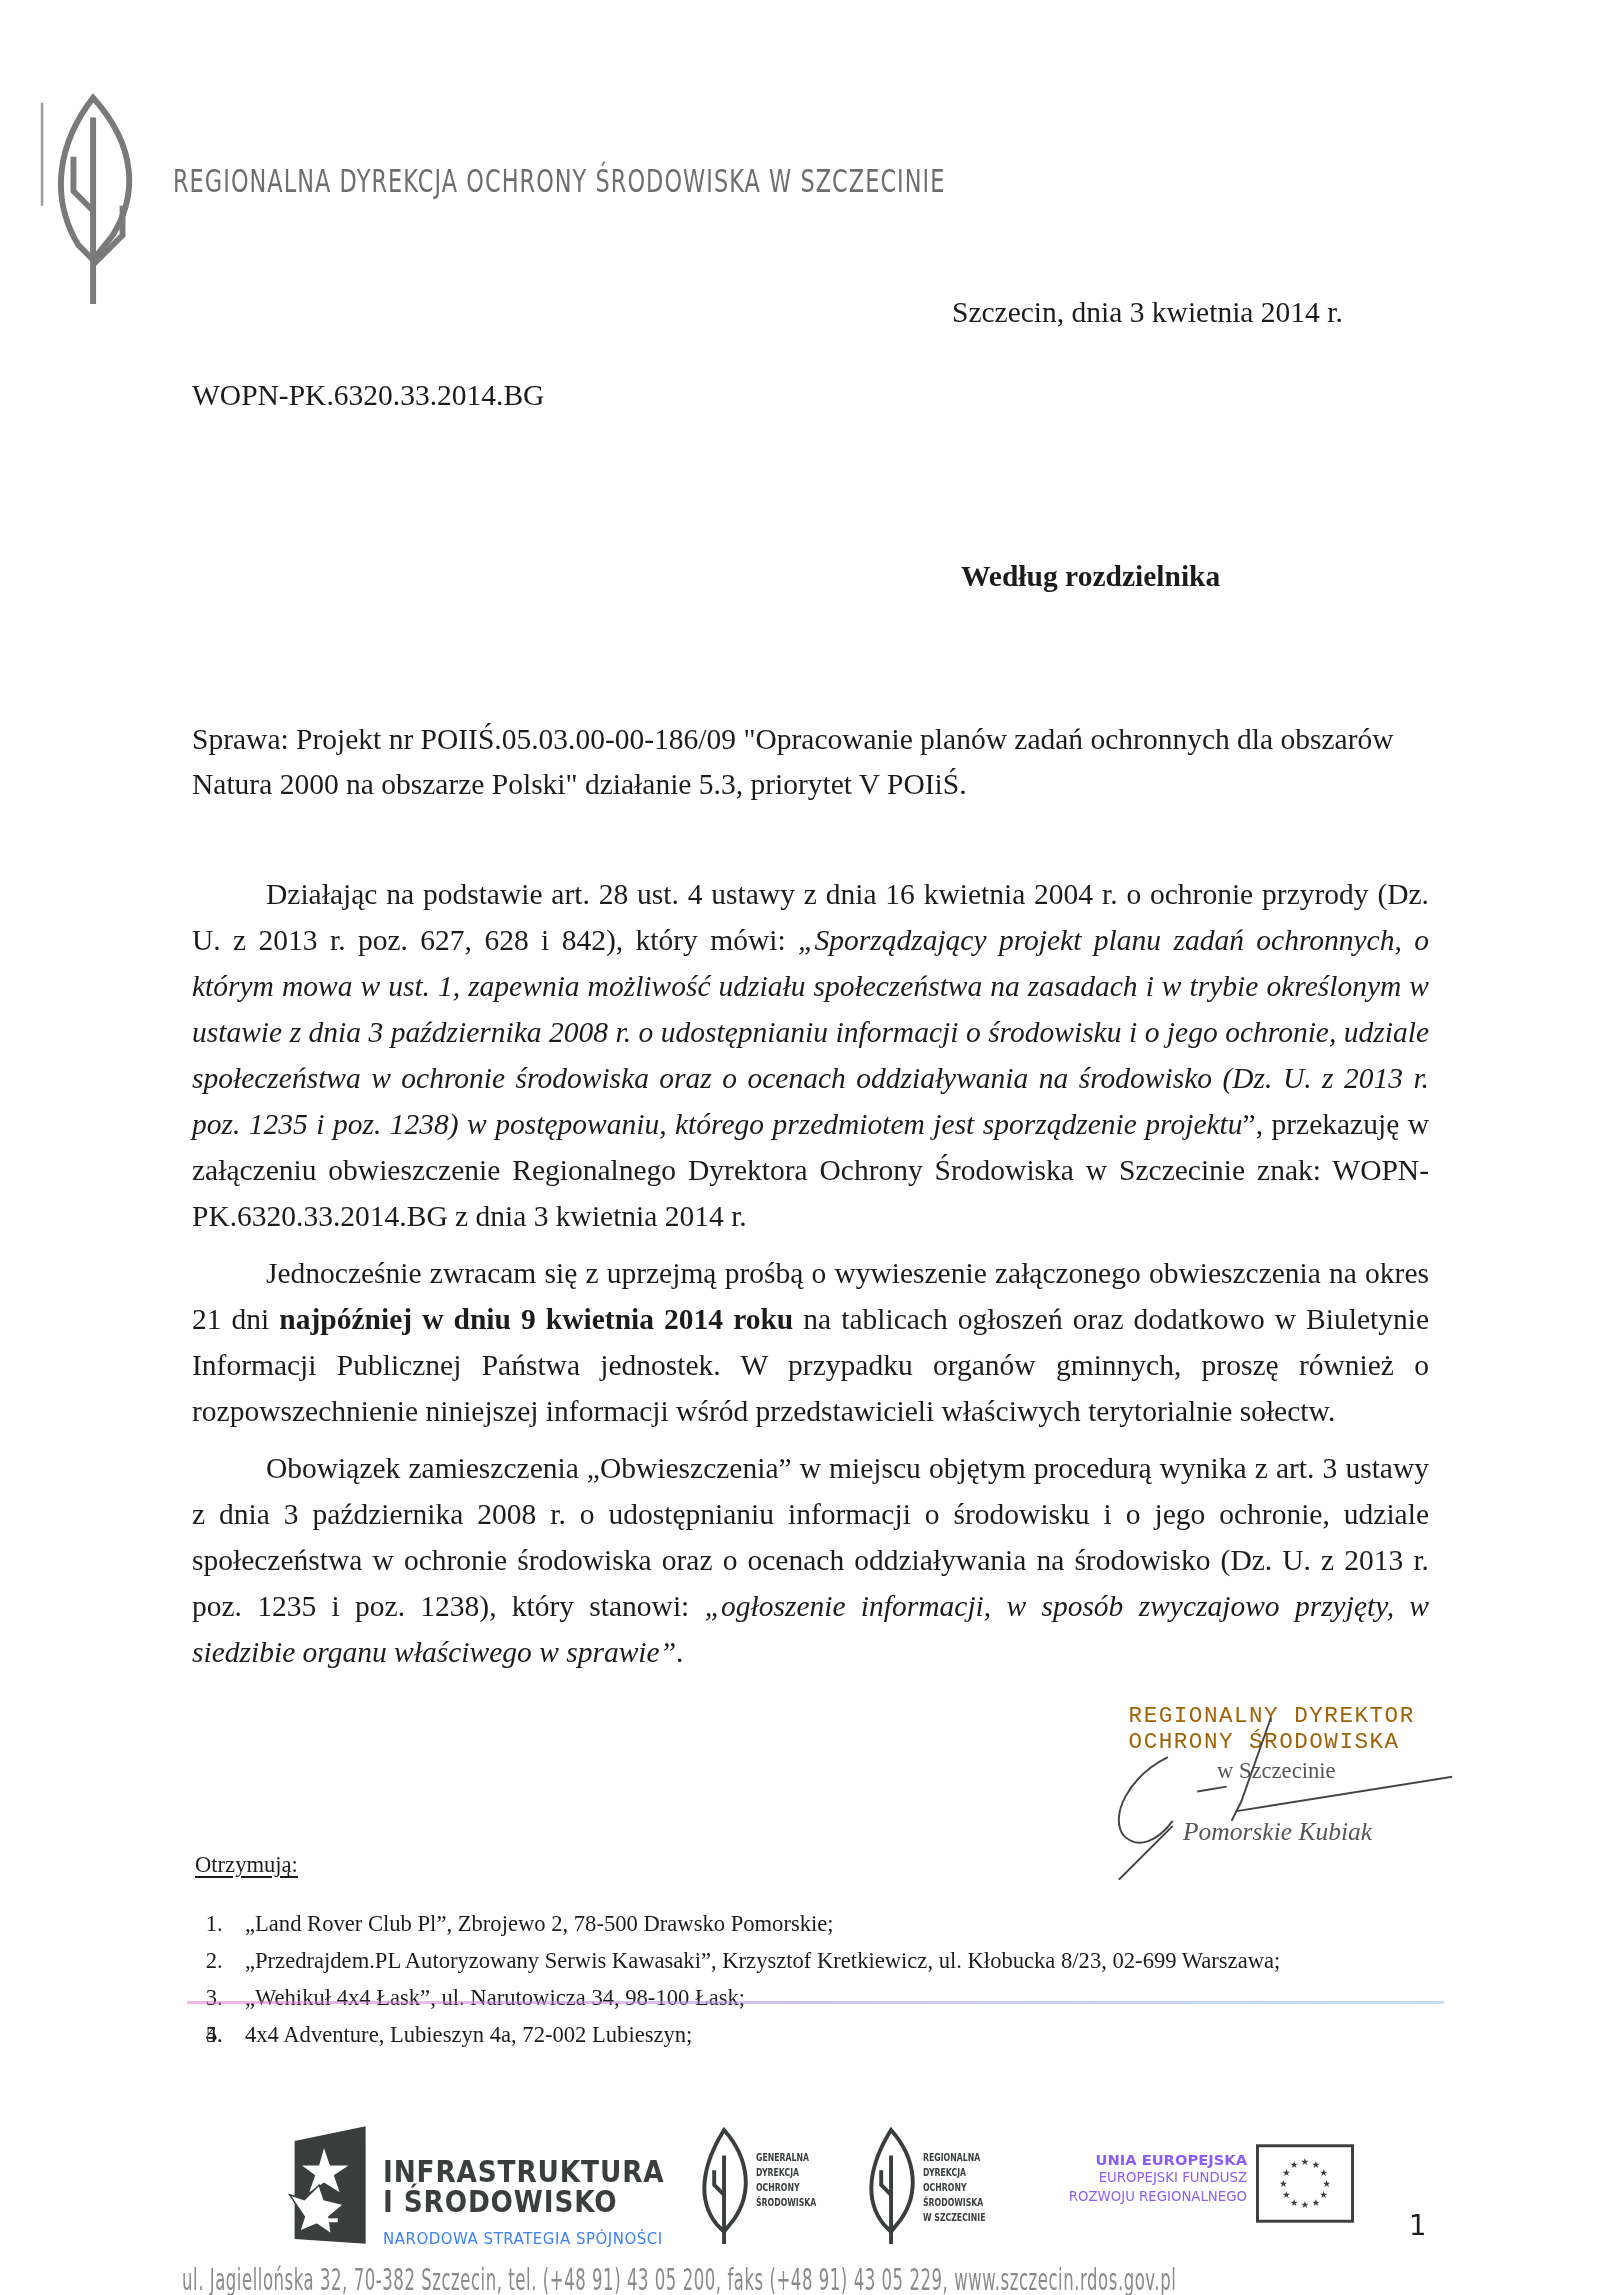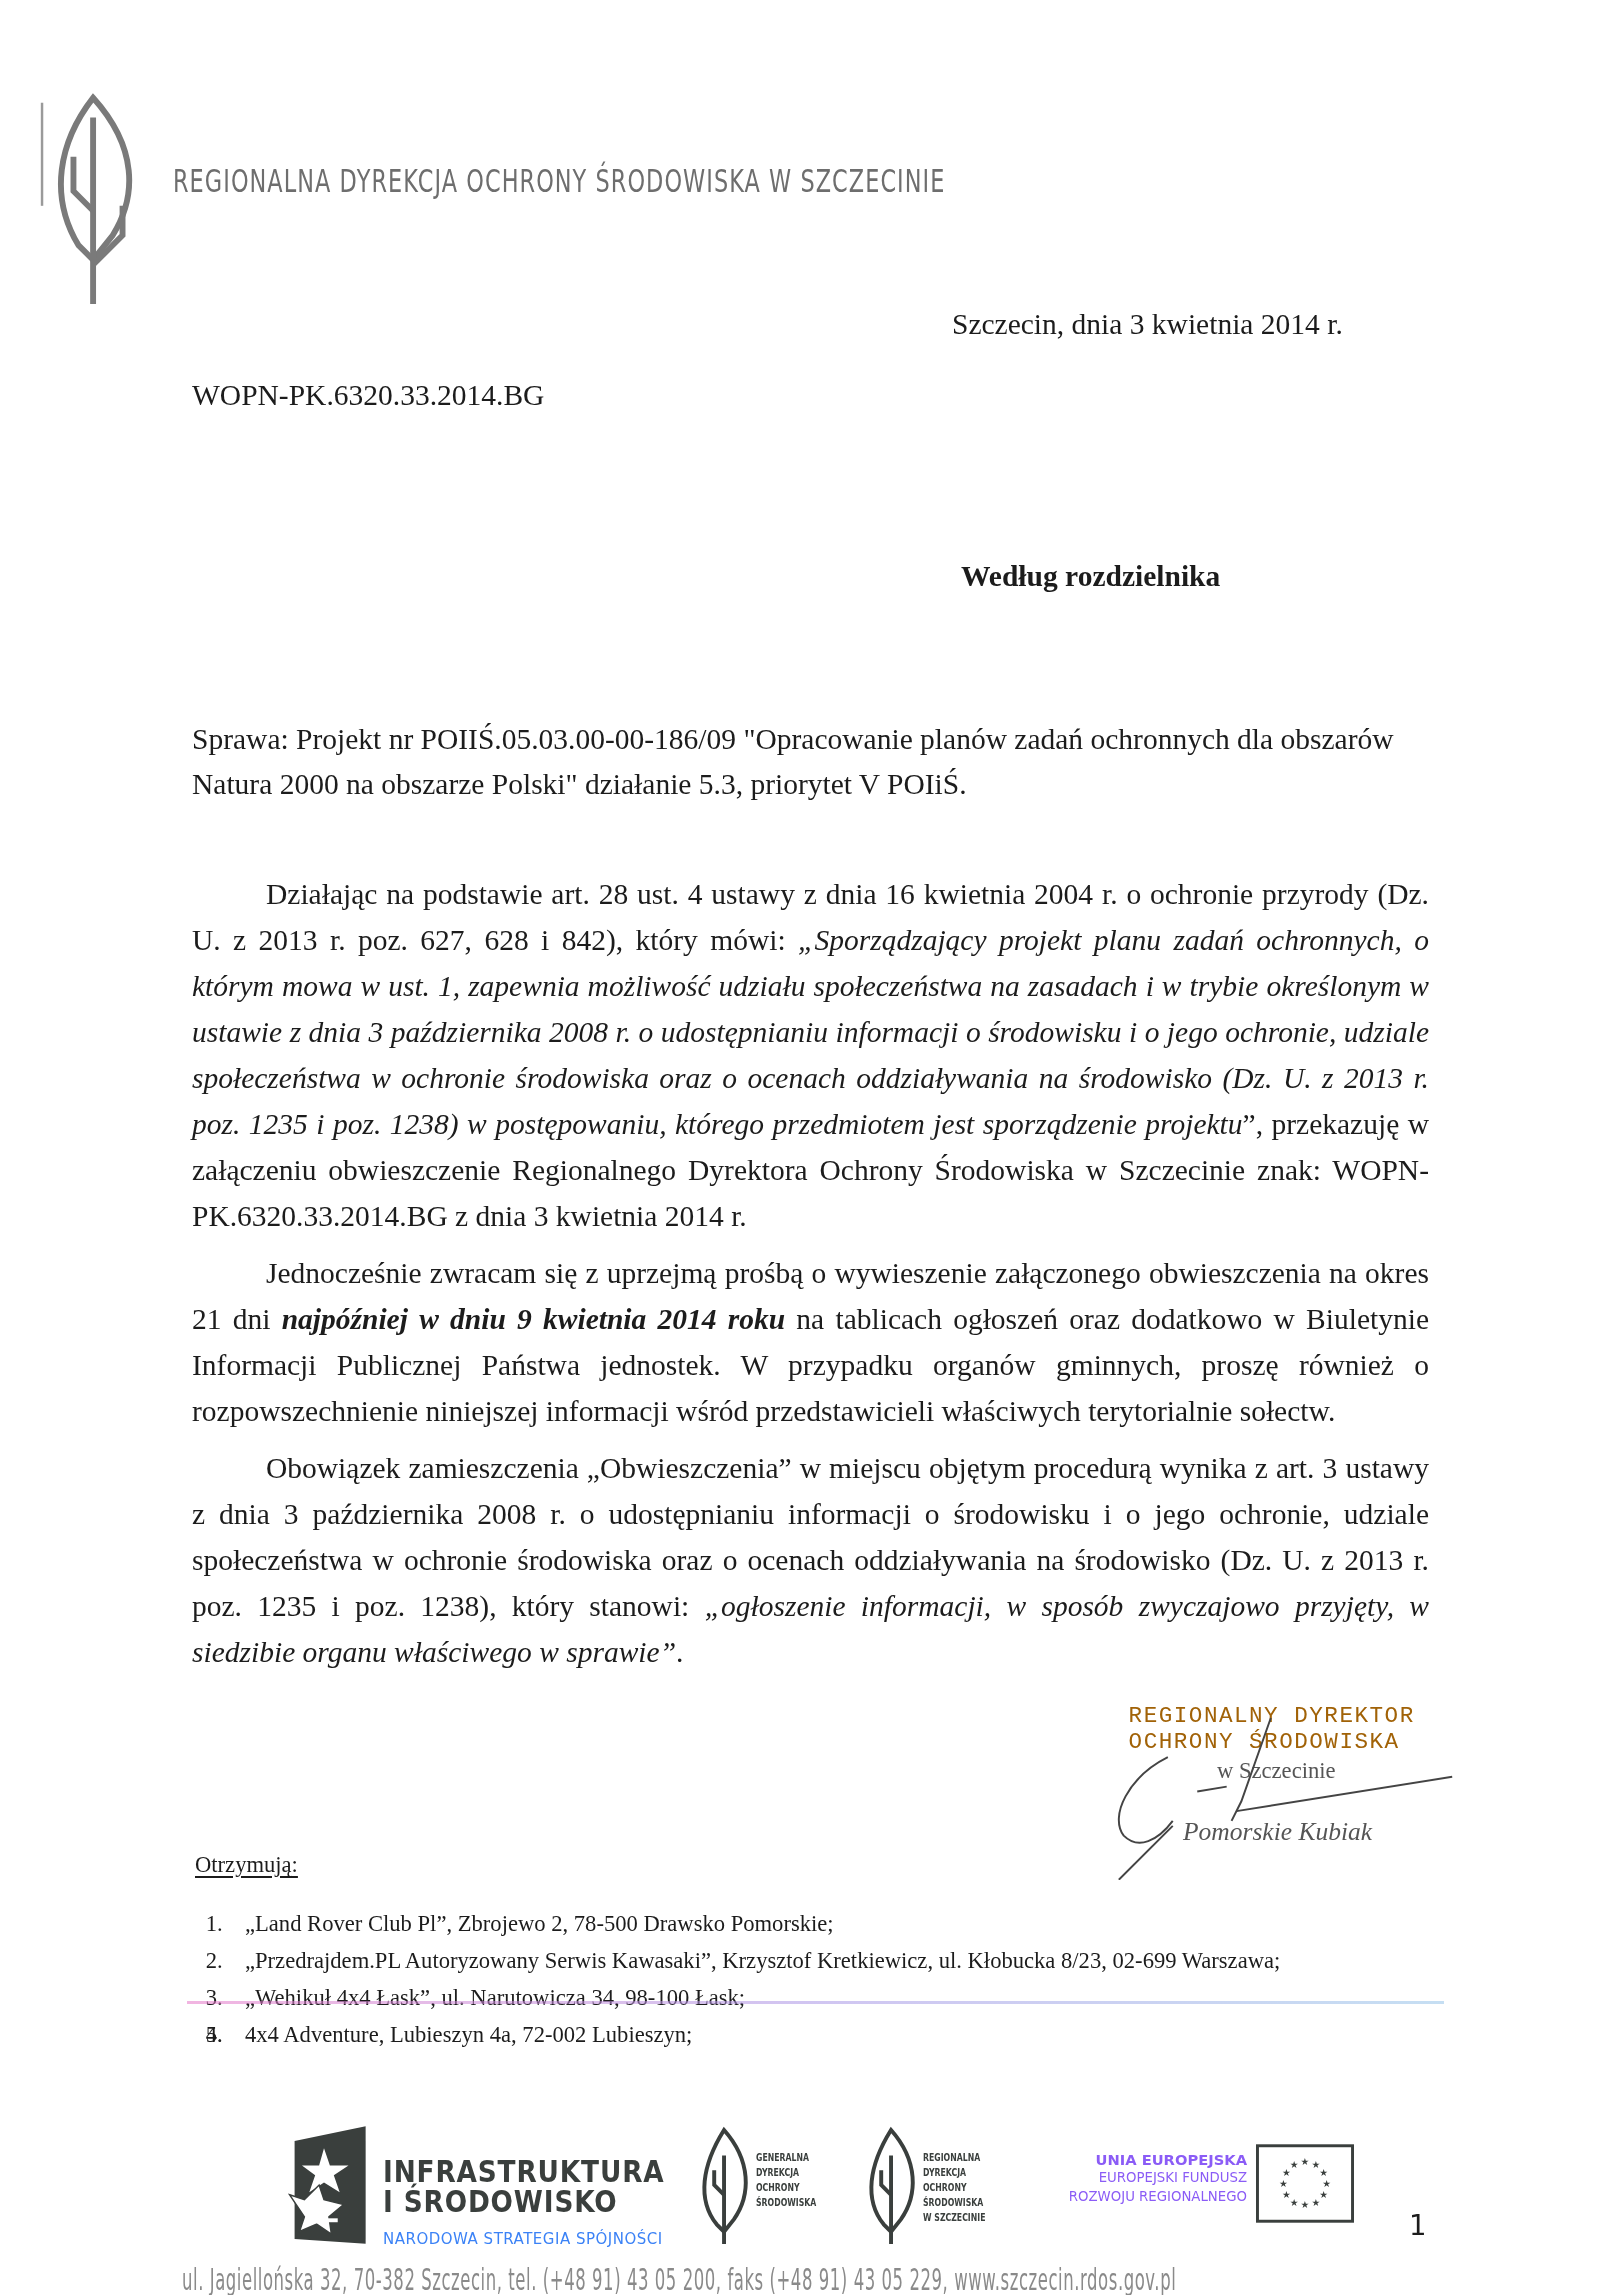--- a/index.html
+++ b/index.html
@@ -5,33 +5,33 @@
   html, body { margin: 0; padding: 0; background: #ffffff; }
   body { width: 1623px; height: 2295px; position: relative; overflow: hidden;
          font-family: "Liberation Serif", "DejaVu Serif", serif; color: #1c1c1c; }
   .abs { position: absolute; }
 
   
   #logo { left: 39px; top: 88px; width: 118px; height: 216px; }
   #org-name { left: 173px; top: 162px; font-family: "DejaVu Sans", sans-serif;
               font-size: 32px; letter-spacing: 1.5px; color: #6e6e6e; font-weight: 400;
               transform: scaleX(0.70); transform-origin: left top; white-space: nowrap; }
-  #place-date { left: 952px; top: 308px; font-size: 29.5px; white-space: nowrap; }
+  #place-date { left: 952px; top: 296px; font-size: 29.5px; white-space: nowrap; }
   #ref-number { left: 192px; top: 379px; font-size: 29.5px; white-space: nowrap; }
   #addressee { left: 961px; top: 560px; font-size: 29.5px; font-weight: 700; white-space: nowrap; }
 
   
   #subject { left: 192px; top: 717px; width: 1237px; font-size: 29.5px; line-height: 45px; }
 
   
   #body { left: 192px; top: 871px; width: 1237px; font-size: 29.5px; line-height: 46px;
           text-align: justify; }
   #body p { margin: 0 0 10.8px 0; text-indent: 74px; }
   #body em { font-style: italic; }
-  #body strong { font-weight: 700; font-style: italic; }
+  #body strong { font-weight: 700; }
 
   
   #stamp { left: 1109px; top: 1703px; width: 353px; height: 177px; }
   #stamp .line1, #stamp .line2 { font-family: Liberation Mono, monospace; font-size: 22.6px;
           letter-spacing: 1.5px; color: #a16207; white-space: nowrap; }
   #stamp .line1 { position: absolute; left: 19.6px; top: 0; }
   #stamp .line2 { position: absolute; left: 19.6px; top: 25.5px; }
   #stamp .line3 { position: absolute; left: 108px; top: 55px; font-size: 22.6px; color: #555; }
   #stamp .name { position: absolute; left: 74px; top: 114px; font-size: 25.5px; font-style: italic; color: #555; }
   #stamp svg { position: absolute; left: 0; top: 0; }

